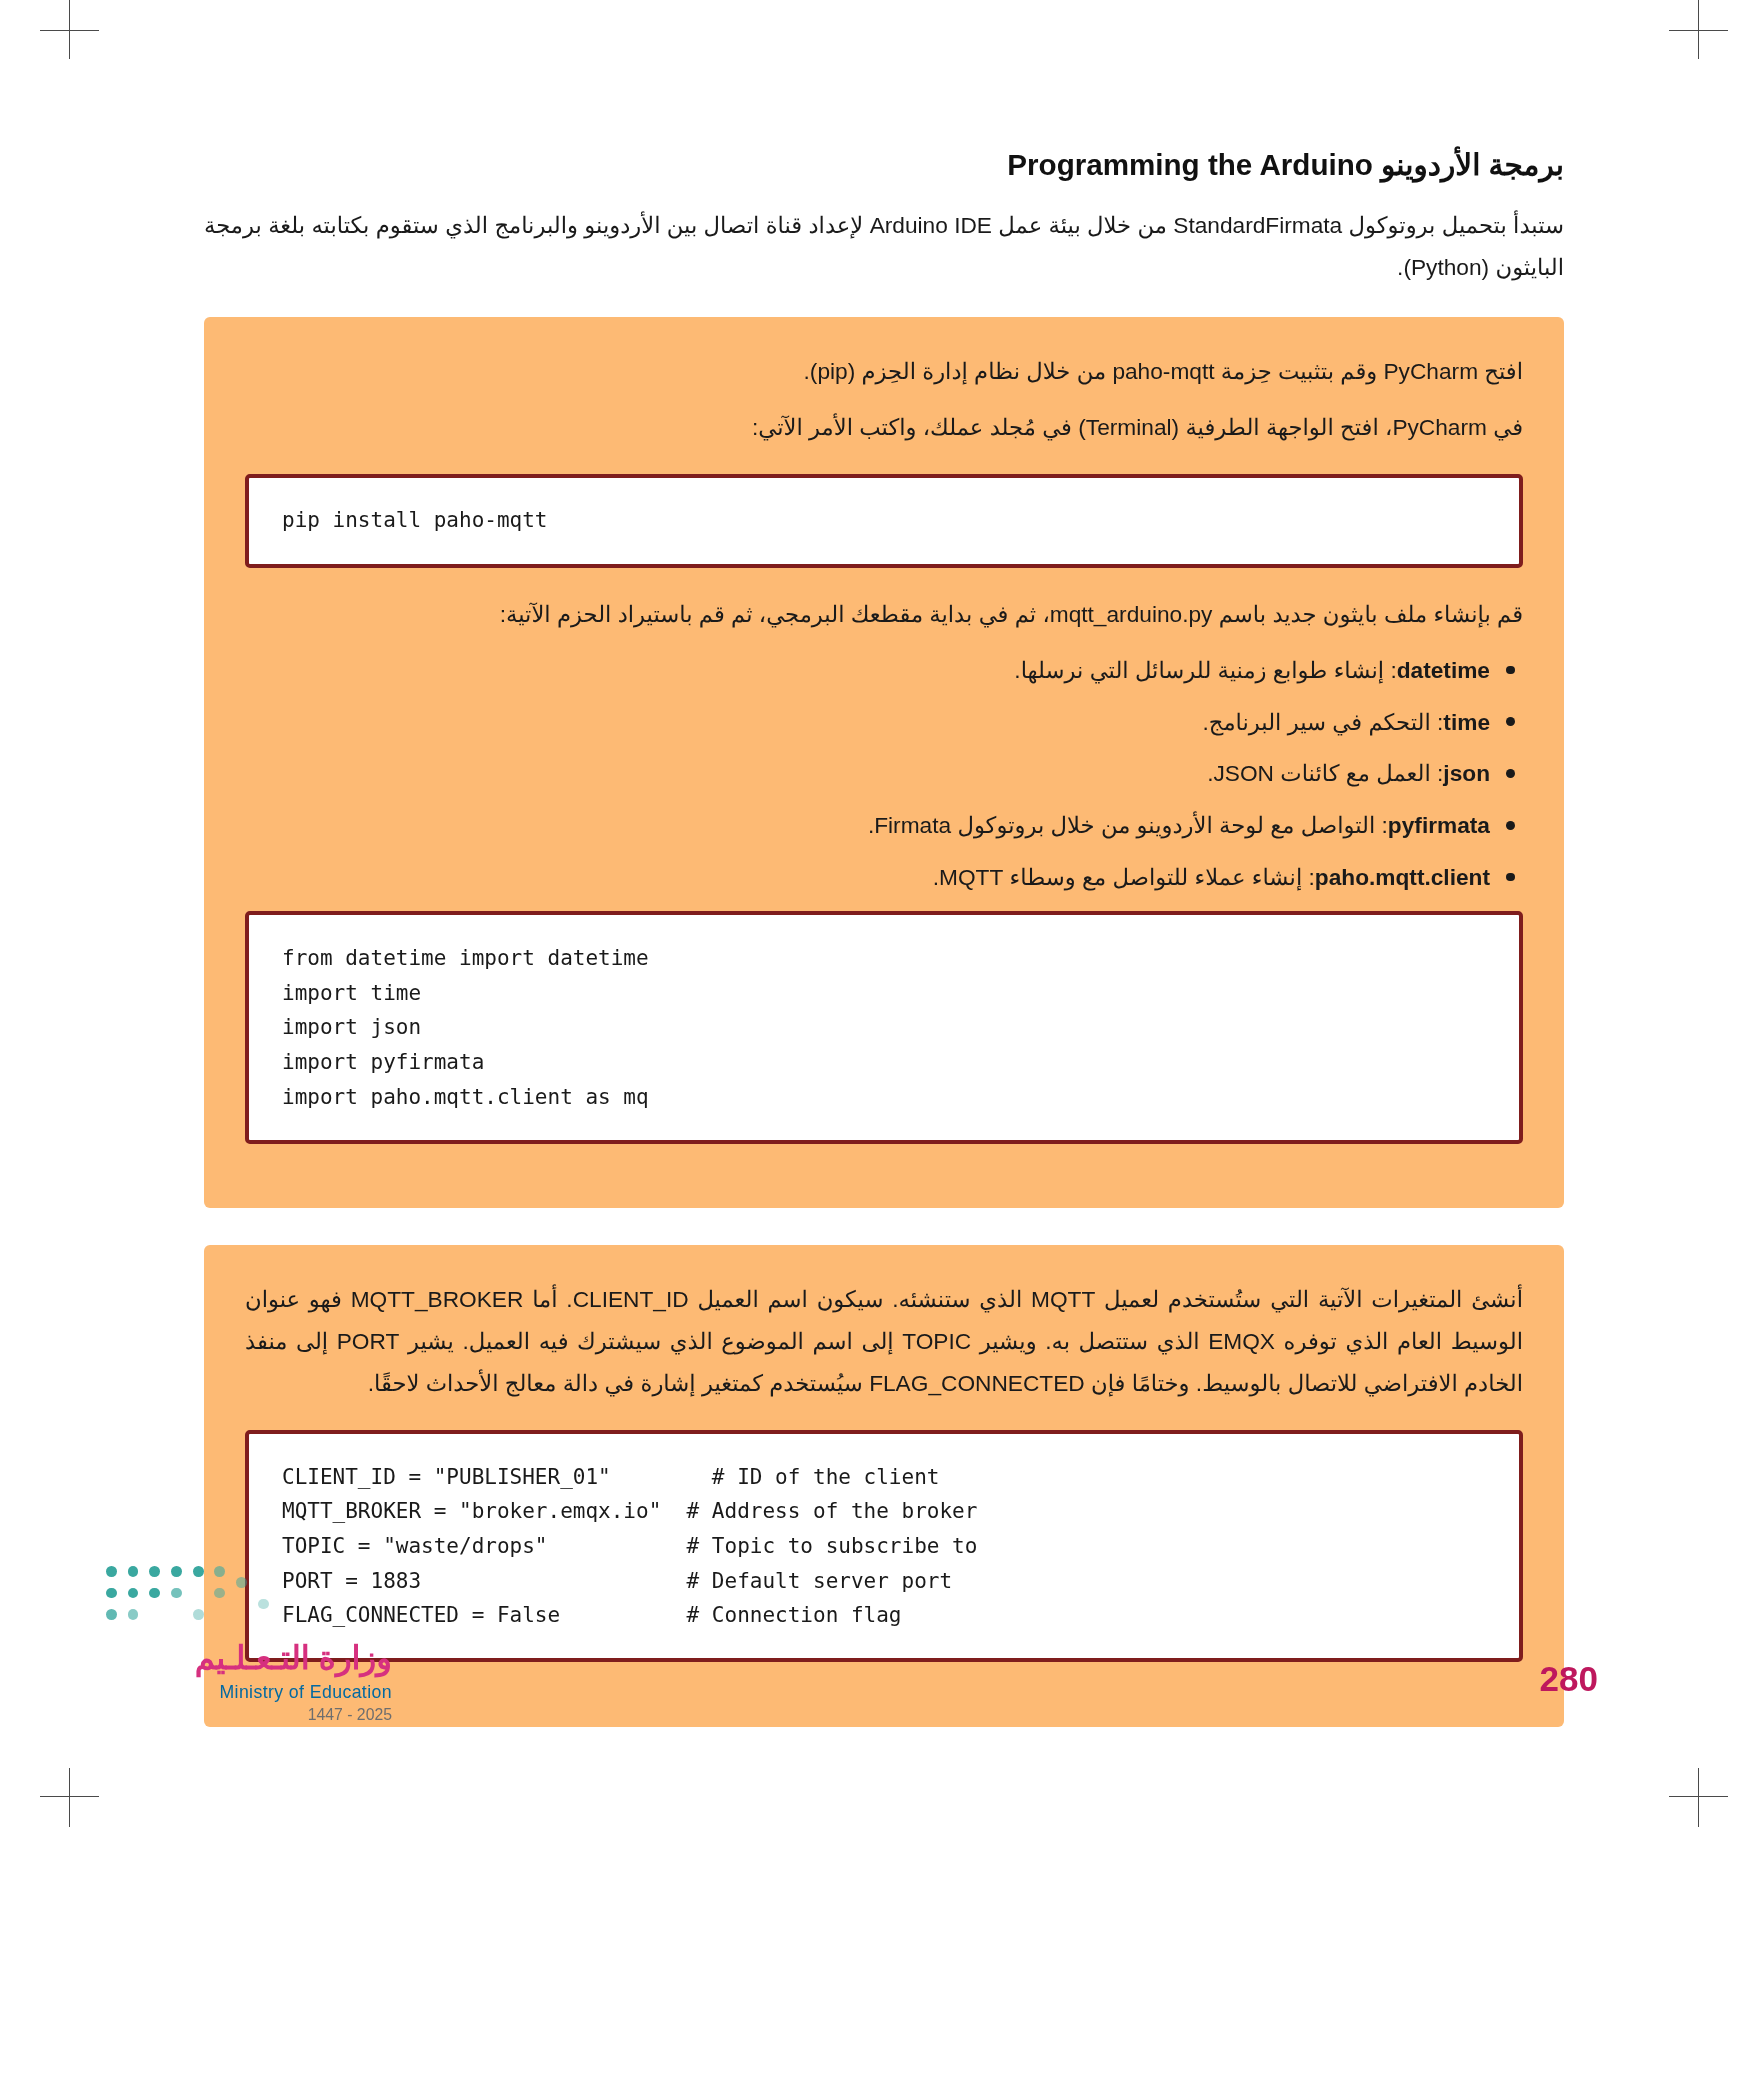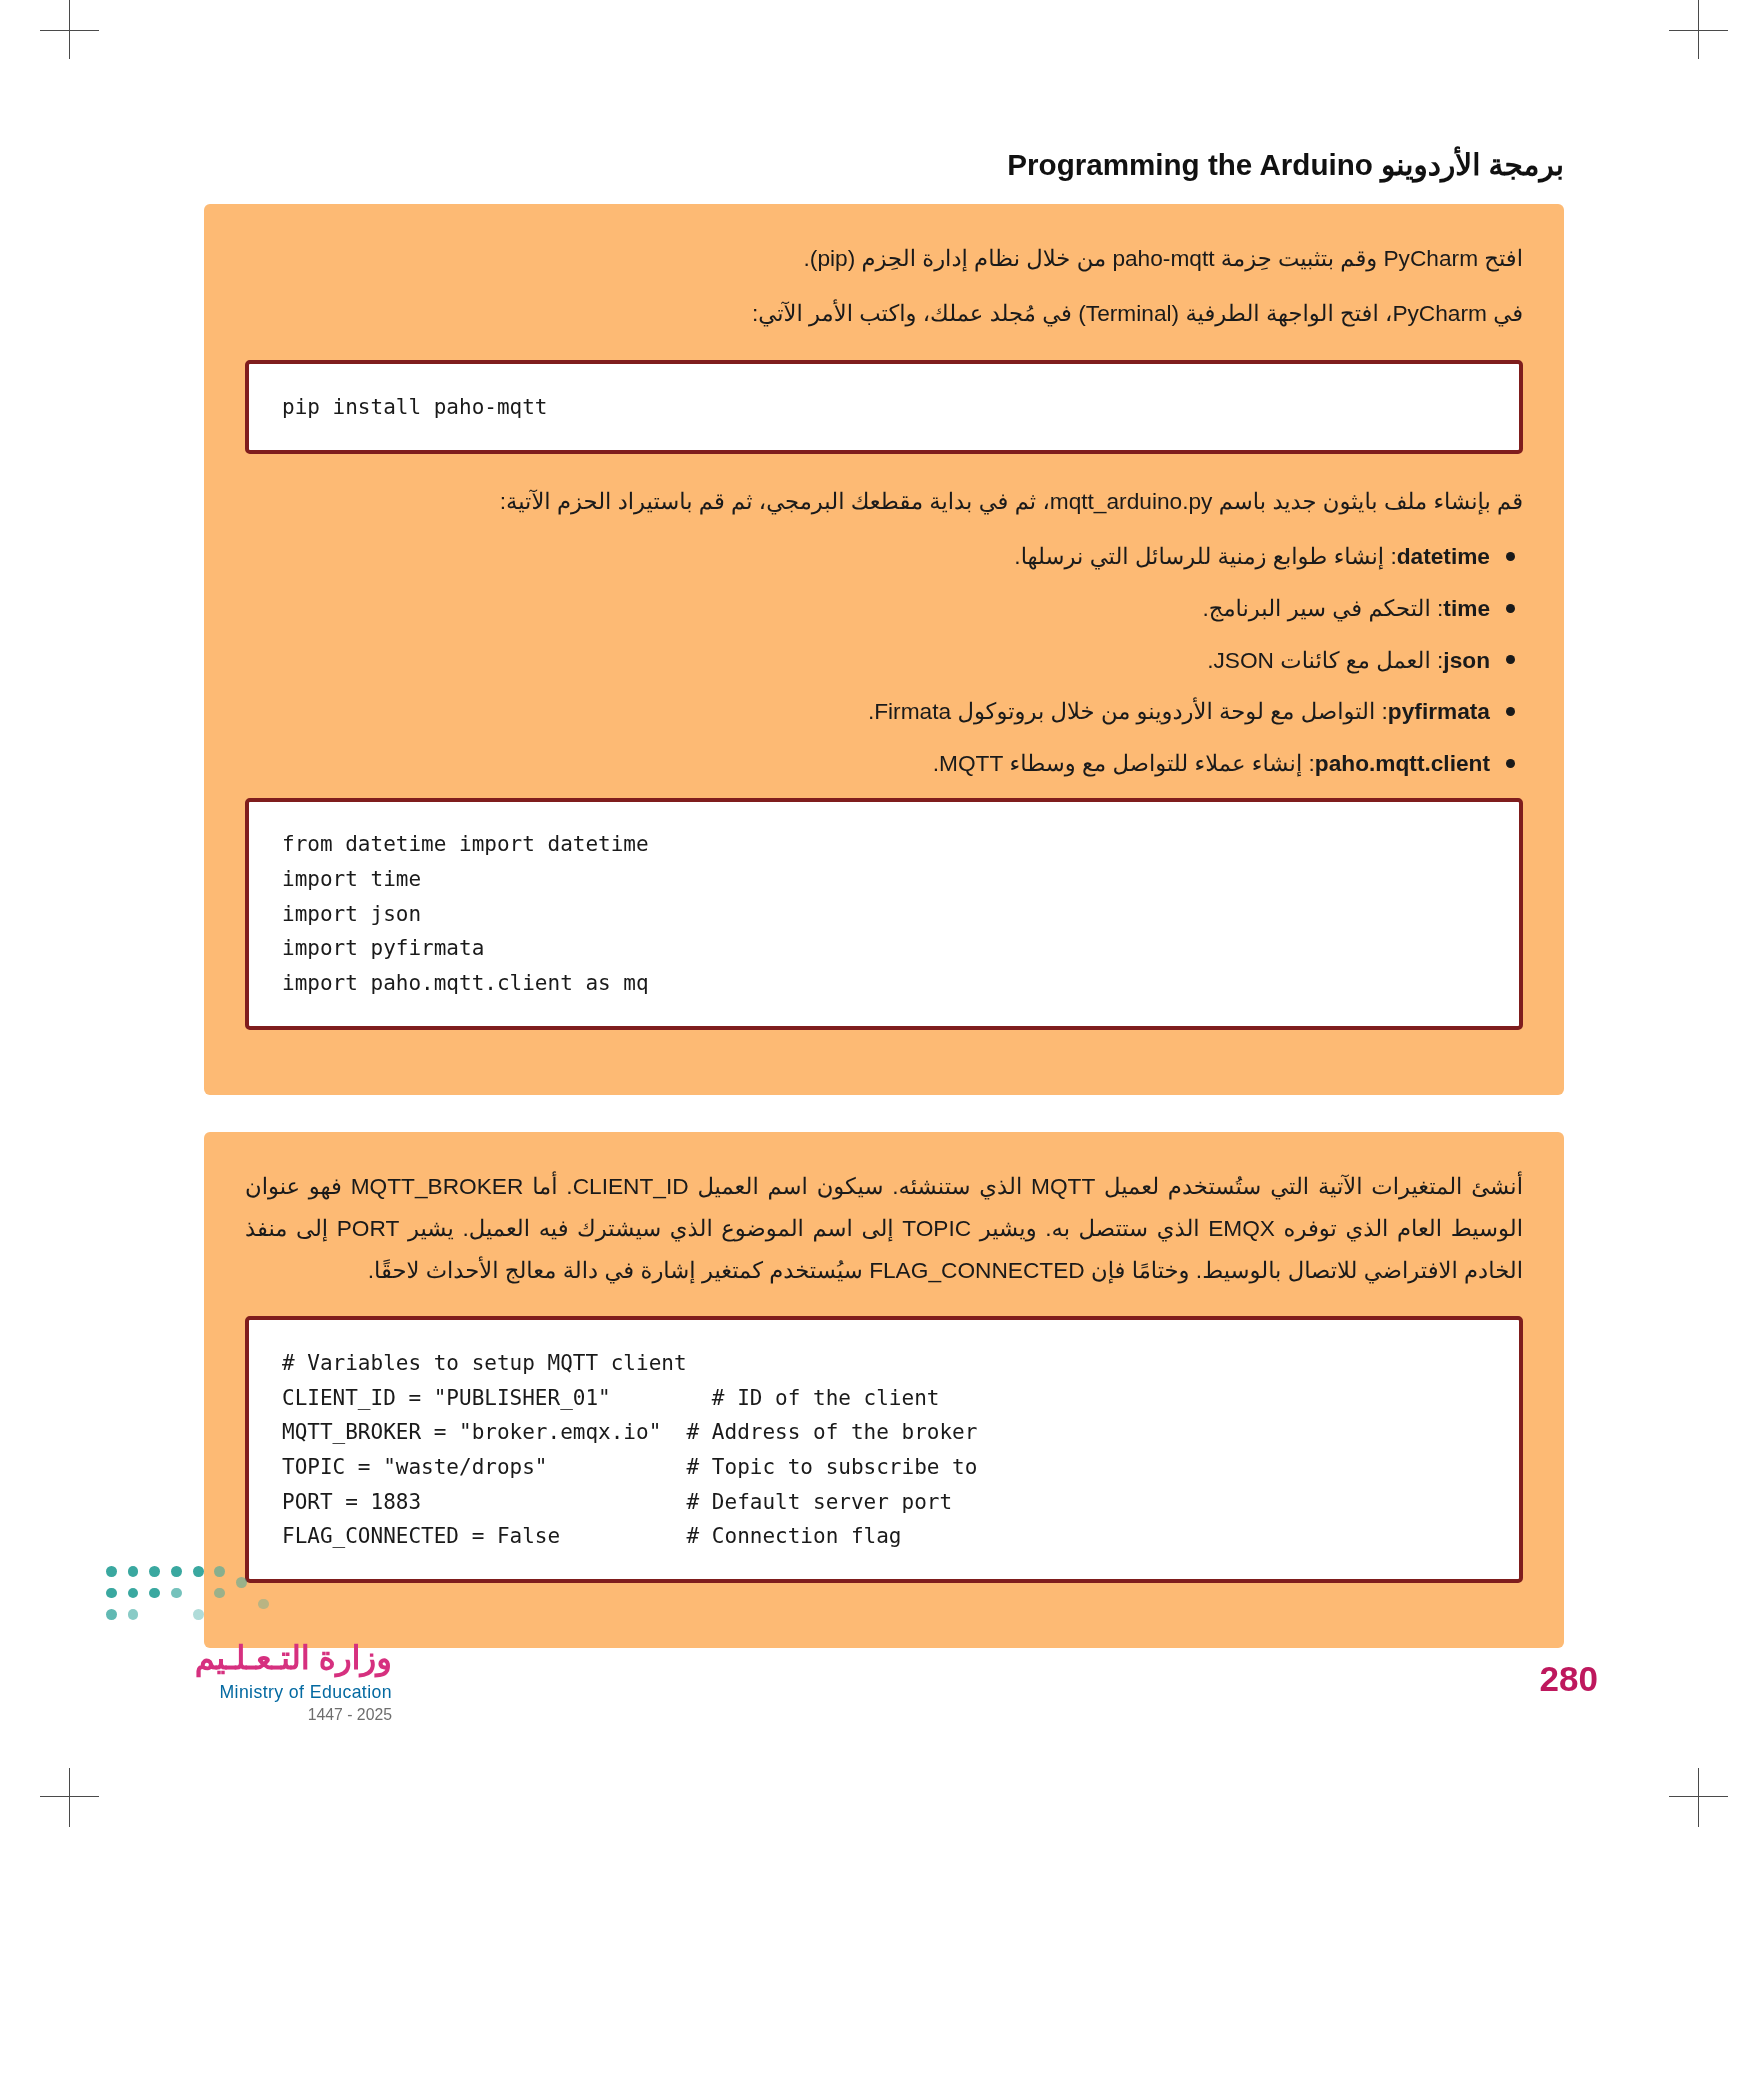--- a/index.html
+++ b/index.html
@@ -177,20 +177,21 @@
   <div class="crop h" style="top:29.6px;right:27.6px;"></div>
   <div class="crop v" style="bottom:0;left:57px;"></div>
   <div class="crop h" style="bottom:29.6px;left:27.6px;"></div>
   <div class="crop v" style="bottom:0;right:57px;"></div>
   <div class="crop h" style="bottom:29.6px;right:27.6px;"></div>
 
   <div class="content">
 
     <h1 class="section-title">برمجة الأردوينو Programming the Arduino</h1>
 
+    <p class="intro-par">ستبدأ بتحميل بروتوكول StandardFirmata من خلال بيئة عمل Arduino IDE لإعداد قناة اتصال بين الأردوينو والبرنامج الذي ستقوم بكتابته بلغة برمجة البايثون (Python).</p>
 
     <div class="gray-box">
       <p>افتح PyCharm وقم بتثبيت حِزمة paho-mqtt من خلال نظام إدارة الحِزم (pip).</p>
       <p class="last">في PyCharm، افتح الواجهة الطرفية (Terminal) في مُجلد عملك، واكتب الأمر الآتي:</p>
 
       <div class="code-box">
         <div class="line">pip install paho-mqtt</div>
       </div>
 
       <p>قم بإنشاء ملف بايثون جديد باسم mqtt_arduino.py، ثم في بداية مقطعك البرمجي، ثم قم باستيراد الحزم الآتية:</p>
@@ -209,21 +210,20 @@
         <div class="line">import json</div>
         <div class="line">import pyfirmata</div>
         <div class="line">import paho.mqtt.client as mq</div>
       </div>
     </div>
 
     <div class="gray-box">
       <p class="last">أنشئ المتغيرات الآتية التي ستُستخدم لعميل MQTT الذي ستنشئه. سيكون اسم العميل CLIENT_ID. أما MQTT_BROKER فهو عنوان الوسيط العام الذي توفره EMQX الذي ستتصل به. ويشير TOPIC إلى اسم الموضوع الذي سيشترك فيه العميل. يشير PORT إلى منفذ الخادم الافتراضي للاتصال بالوسيط. وختامًا فإن FLAG_CONNECTED سيُستخدم كمتغير إشارة في دالة معالج الأحداث لاحقًا.</p>
 
       <div class="code-box">
-        <div class="line"># Variables to setup MQTT client</div>
         <div class="line">CLIENT_ID = "PUBLISHER_01"        # ID of the client</div>
         <div class="line">MQTT_BROKER = "broker.emqx.io"  # Address of the broker</div>
         <div class="line">TOPIC = "waste/drops"           # Topic to subscribe to</div>
         <div class="line">PORT = 1883                     # Default server port</div>
         <div class="line">FLAG_CONNECTED = False          # Connection flag</div>
       </div>
     </div>
 
   </div>
 

